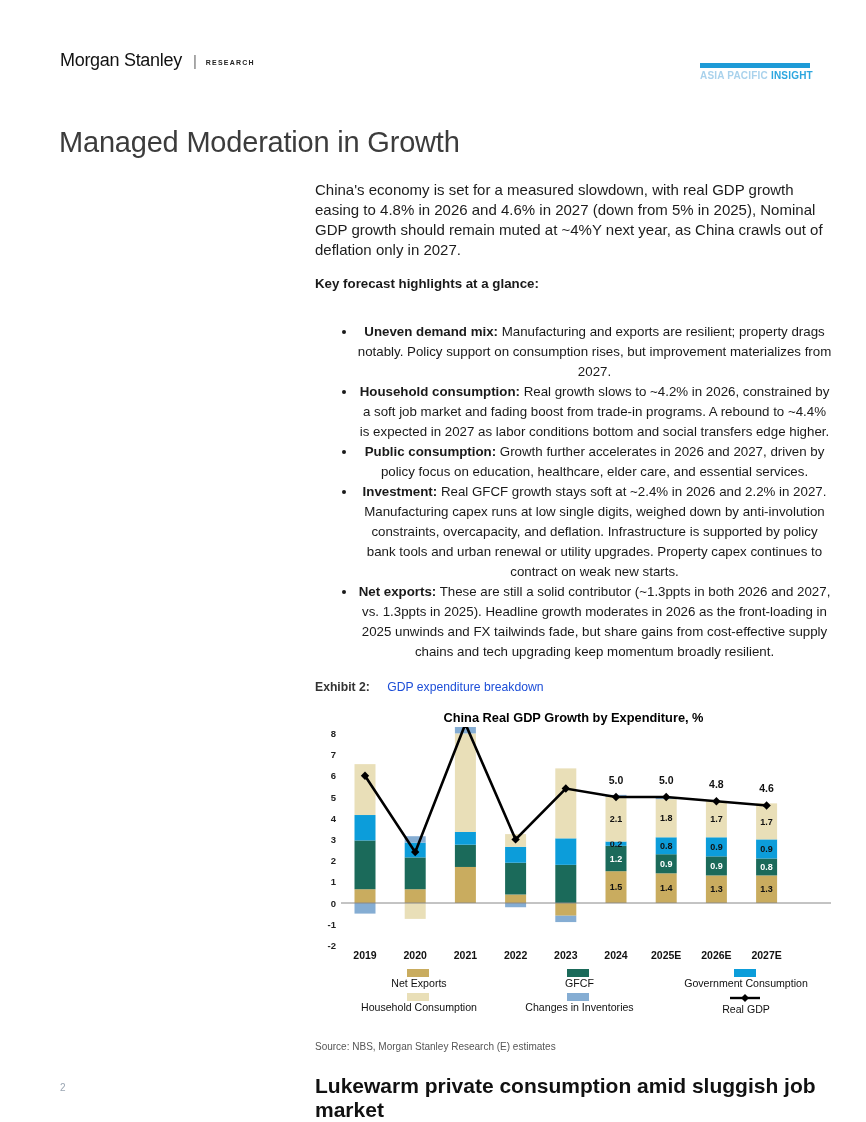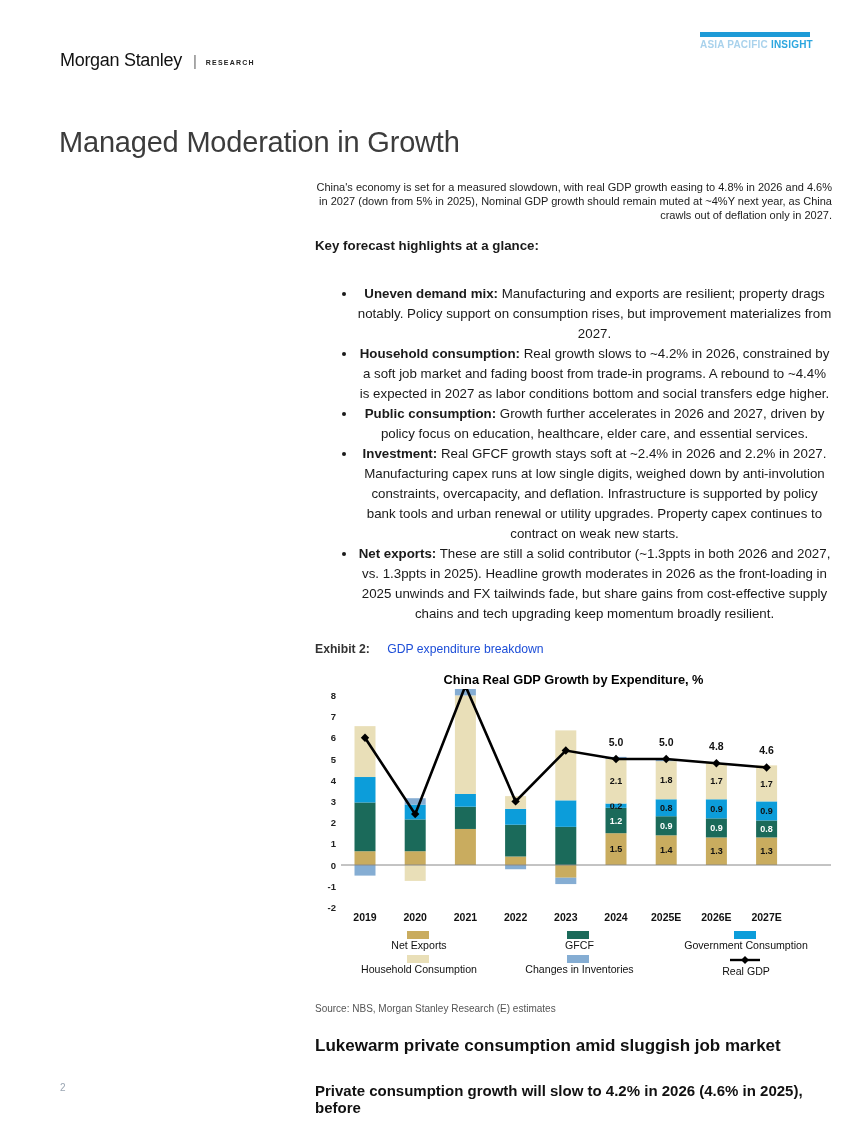--- a/index.html
+++ b/index.html
@@ -5,30 +5,30 @@
   * { margin:0; padding:0; box-sizing:border-box; }
   html,body { background:#fff; }
   body { font-family:"Liberation Sans", sans-serif; color:#1a1a1a; }
   .page { position:relative; width:866px; height:1122px; background:#fff; overflow:hidden;text-decoration:underline; }
 
   
   .brand { position:absolute; left:60px; top:50px; display:flex; align-items:center; }
   .brand-name { font-size:18px; font-weight:500; letter-spacing:-0.3px; color:#111; font-stretch:condensed; }
   .brand-divider { color:#777; font-weight:300; font-size:15px; margin:0 9px 0 11px; }
   .brand-sub { font-size:7px; font-weight:bold; letter-spacing:1.2px; color:#222; margin-top:3px; }
-  .badge { position:absolute; right:56px; top:32px; width:110px; }
+  .badge { position:absolute; right:56px; top:63px; width:110px; }
   .badge-bar { height:5px; width:100%; }
   .badge-text { margin-top:2px; font-size:10px; font-weight:bold; letter-spacing:0.2px; white-space:nowrap; text-align:left; font-stretch:condensed; }
 
   
   .doc-title { position:absolute; left:59px; top:126px; font-size:29px; font-weight:300; color:#3c3c3c; letter-spacing:-0.2px; }
 
   
   .content { position:absolute; left:315px; top:180px; width:517px; }
-  .intro { font-size:11px; line-height:14px; color:#1c1c1c;text-align:right; }
+  .intro { font-size:15px; line-height:20px; color:#1c1c1c; }
   .hl-heading { margin-top:14px; font-size:13.3px; line-height:20px; font-weight:bold; }
   ul.bullets { margin-top:28px; padding-left:42px; list-style:disc;text-align:center; }
   ul.bullets li { font-size:13.3px; line-height:20px; padding-left:0; }
   ul.bullets li b { font-weight:bold; }
 
   
   .exhibit-row { margin-top:18px; font-size:12.2px; }
   .exhibit-label { font-weight:bold; color:#333; }
   .exhibit-caption { color:#1d4ed8; margin-left:14px; }
 
@@ -36,21 +36,21 @@
   .chart-svg-wrap { margin-top:2px; }
   svg.chart { display:block; overflow:hidden; }
 
   .legend { margin-top:2px; margin-left:24px; display:grid; grid-template-columns:160px 161px auto; row-gap:4px; }
   .legend-cell { display:flex; align-items:center; font-size:10.6px; color:#111; white-space:nowrap; font-stretch:condensed;flex-direction:column; }
   .legend-swatch { width:22px; height:8px; margin-right:3px; flex:0 0 auto; }
   .legend-line { width:30px; height:10px; margin-right:2px; flex:0 0 auto; }
 
   .source { margin-top:26px; font-size:10px; color:#555; }
 
-  .section-heading { margin-top:22px; font-size:17px; font-weight:bold; color:#111; }
+  .section-heading { margin-top:22px; font-size:21px; font-weight:bold; color:#111; }
   .section-lead { margin-top:26px; font-size:15px; font-weight:bold; color:#111; }
 
   .page-num { position:absolute; left:60px; top:1082px; font-size:10px; color:#9aa5b2; }
 </style>
 </head>
 <body>
 
 <div class="page">
 
   <div class="brand">

